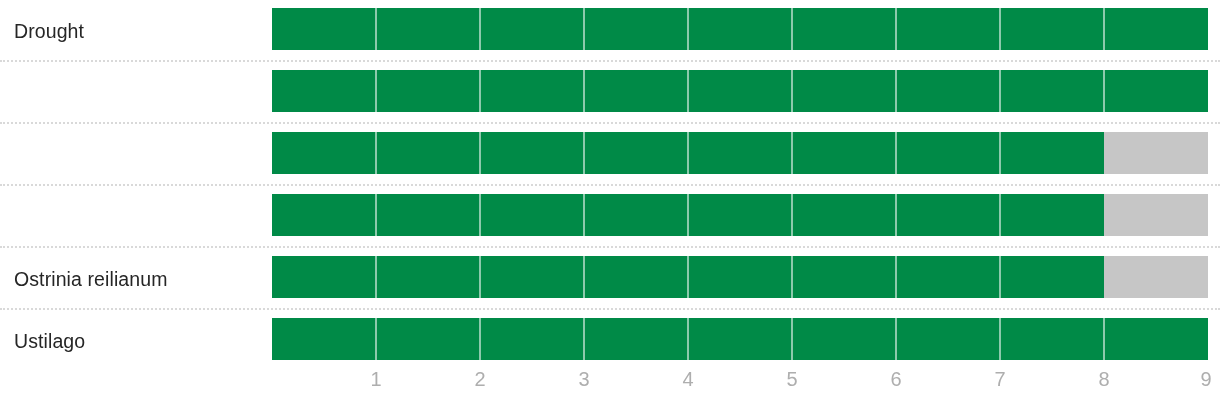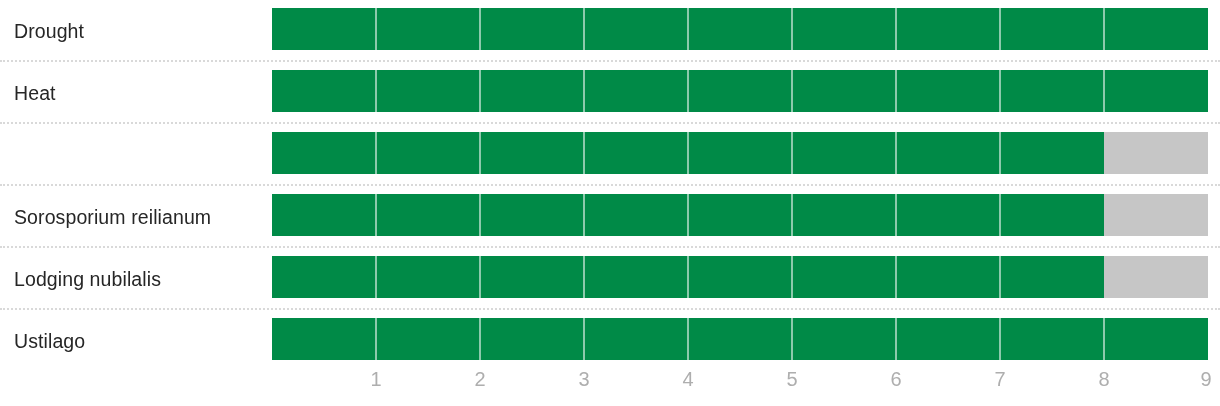--- a/index.html
+++ b/index.html
@@ -107,21 +107,20 @@
       <div class="seg-divider" style="left: 415px; display: block;"></div>
       <div class="seg-divider" style="left: 519px; display: block;"></div>
       <div class="seg-divider" style="left: 623px; display: block;"></div>
       <div class="seg-divider" style="left: 727px; display: block;"></div>
       <div class="seg-divider" style="left: 831px; display: block;"></div>
     </div>
   </div>
   <div class="row-separator" style="top:60px;"></div>
 
   <div class="row" style="top:62px;">
-    <div class="row-label">Heat</div>
     <div class="bar-track" style="left:272px; width:936px;">
       <div class="bar-remainder" style="left:0px; width:936px; background:#C6C6C6;"></div>
       <div class="bar-fill" style="width:936px; background:#008A47;"></div>
       <div class="seg-divider" style="left: 103px; display: block;"></div>
       <div class="seg-divider" style="left: 207px; display: block;"></div>
       <div class="seg-divider" style="left: 311px; display: block;"></div>
       <div class="seg-divider" style="left: 415px; display: block;"></div>
       <div class="seg-divider" style="left: 519px; display: block;"></div>
       <div class="seg-divider" style="left: 623px; display: block;"></div>
       <div class="seg-divider" style="left: 727px; display: block;"></div>
@@ -140,38 +139,37 @@
       <div class="seg-divider" style="left: 415px; display: block;"></div>
       <div class="seg-divider" style="left: 519px; display: block;"></div>
       <div class="seg-divider" style="left: 623px; display: block;"></div>
       <div class="seg-divider" style="left: 727px; display: block;"></div>
 
     </div>
   </div>
   <div class="row-separator" style="top:184px;"></div>
 
   <div class="row" style="top:186px;">
-    <div class="row-label">Sorosporium reilianum</div>
     <div class="bar-track" style="left:272px; width:936px;">
       <div class="bar-remainder" style="left:0px; width:936px; background:#C6C6C6;"></div>
       <div class="bar-fill" style="width:832px; background:#008A47;"></div>
       <div class="seg-divider" style="left: 103px; display: block;"></div>
       <div class="seg-divider" style="left: 207px; display: block;"></div>
       <div class="seg-divider" style="left: 311px; display: block;"></div>
       <div class="seg-divider" style="left: 415px; display: block;"></div>
       <div class="seg-divider" style="left: 519px; display: block;"></div>
       <div class="seg-divider" style="left: 623px; display: block;"></div>
       <div class="seg-divider" style="left: 727px; display: block;"></div>
 
     </div>
   </div>
   <div class="row-separator" style="top:246px;"></div>
 
   <div class="row" style="top:248px;">
-    <div class="row-label">Lodging nubilalis</div>
+    <div class="row-label">Ostrinia reilianum</div>
     <div class="bar-track" style="left:272px; width:936px;">
       <div class="bar-remainder" style="left:0px; width:936px; background:#C6C6C6;"></div>
       <div class="bar-fill" style="width:832px; background:#008A47;"></div>
       <div class="seg-divider" style="left: 103px; display: block;"></div>
       <div class="seg-divider" style="left: 207px; display: block;"></div>
       <div class="seg-divider" style="left: 311px; display: block;"></div>
       <div class="seg-divider" style="left: 415px; display: block;"></div>
       <div class="seg-divider" style="left: 519px; display: block;"></div>
       <div class="seg-divider" style="left: 623px; display: block;"></div>
       <div class="seg-divider" style="left: 727px; display: block;"></div>

